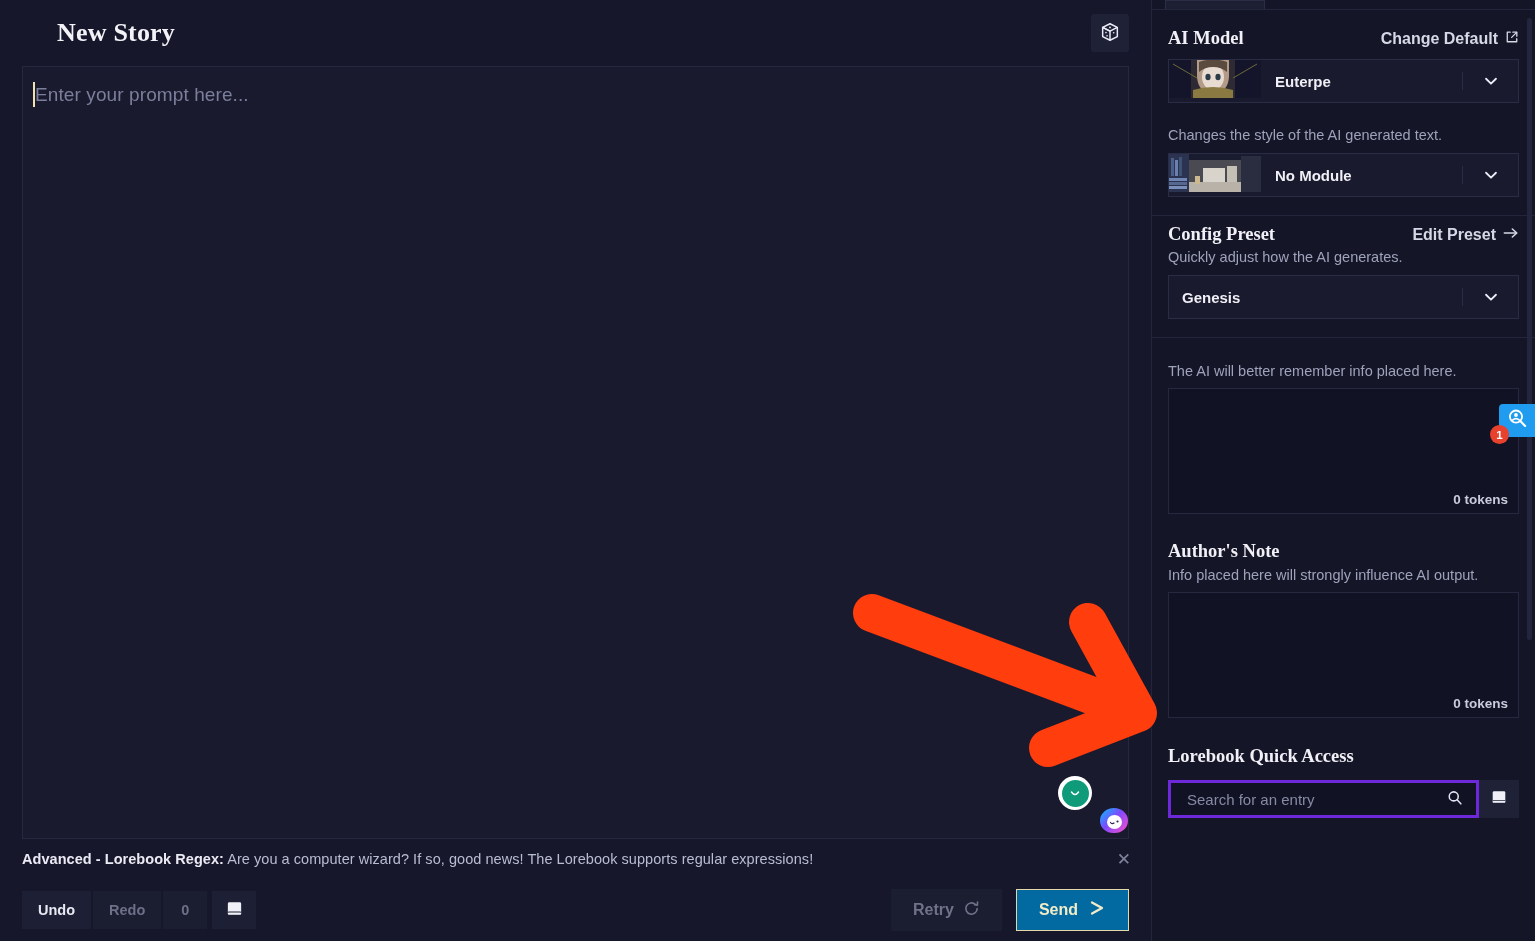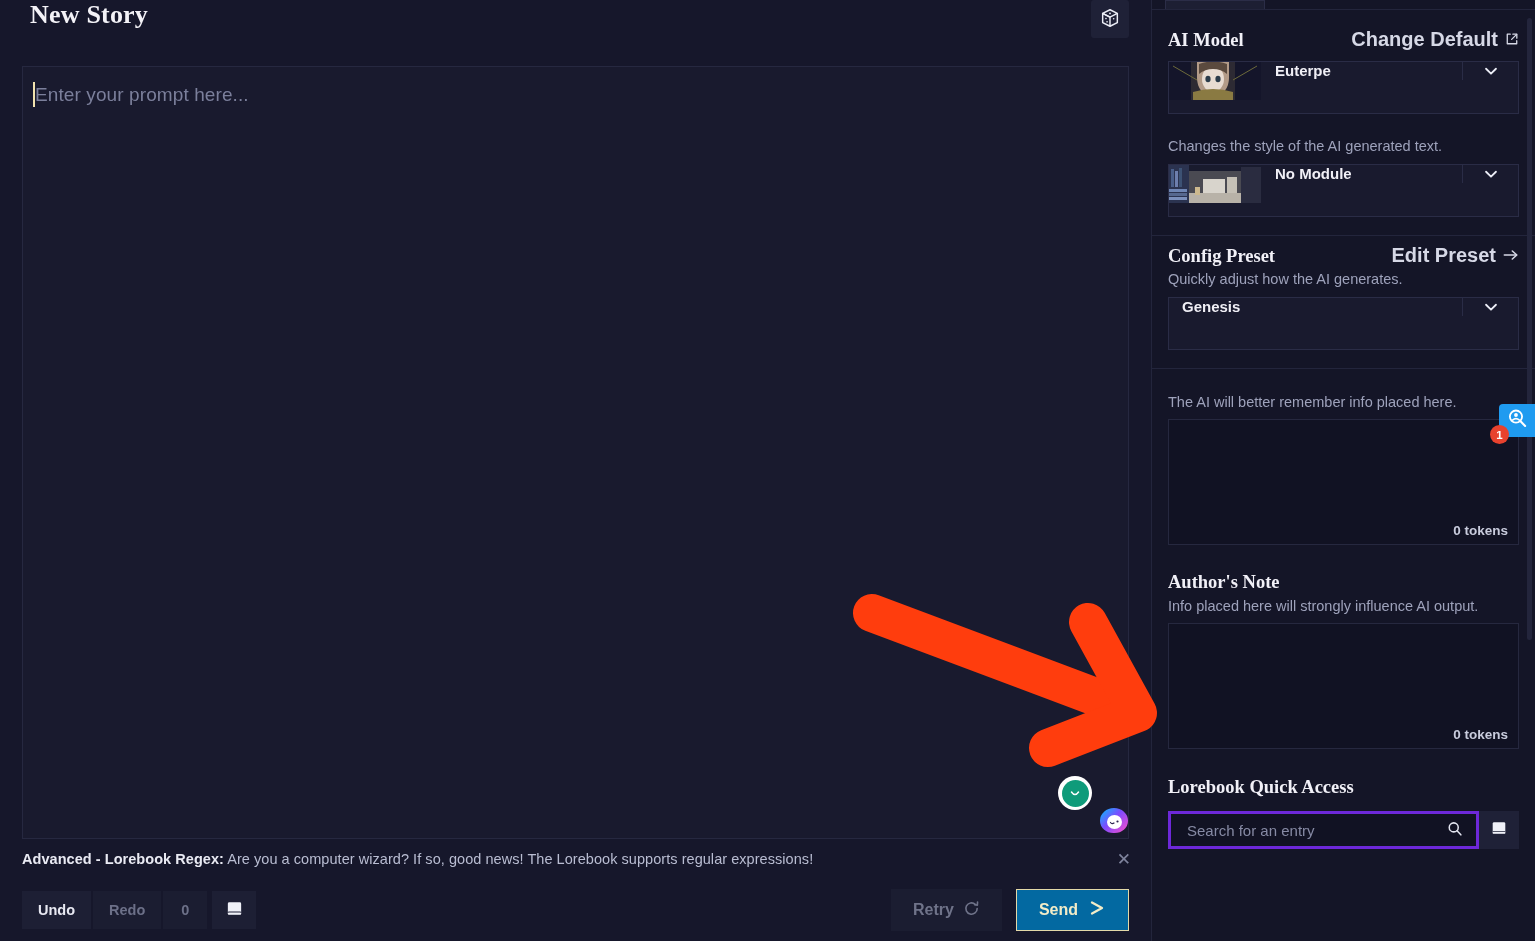--- a/index.html
+++ b/index.html
@@ -13,22 +13,22 @@
 
   
   .main-pane {
     position: relative;
     width: 1151px; height: 941px;
     background: #16172b;
     display: flex; flex-direction: column;
   }
   .main-header {
     height: 66px; flex: 0 0 66px;
-    display: flex; justify-content: space-between;
-    padding: 0 22px 0 30px;
+    display: flex; align-items: center; justify-content: space-between;
+    padding: 0 22px 0 57px;
   }
   .story-title {
     font-family: "Liberation Serif", serif;
     font-weight: bold;
     font-size: 26px;
     color: #f3f2f7;
     letter-spacing: .2px;
   }
   .dice-btn {
     width: 38px; height: 38px;
@@ -152,30 +152,30 @@
   .sb-section.divided { border-top: 1px solid #23253c; }
   .sb-head {
     display: flex; align-items: baseline; justify-content: space-between;
     margin-bottom: 4px;
   }
   .sb-title {
     font-family: "Liberation Serif", serif;
     font-weight: bold; font-size: 18.5px; color: #f1f0f7;
   }
   .sb-action {
-    font-size: 20px; color: #d6d8e6; font-weight: bold;
+    font-size: 16px; color: #d6d8e6; font-weight: bold;
     display: flex; align-items: center; gap: 7px; cursor: pointer;
   }
   .sb-desc { font-size: 14.5px; color: #9ea2bb; margin-bottom: 10px; }
   .sb-select {
     position: relative;
-    height: 53px;
+    height: 44px;
     background: #191a2e;
     border: 1px solid #2a2c46;
-    display: flex; align-items: flex-start; cursor: pointer;
+    display: flex; align-items: center; cursor: pointer;
   }
   .sel-thumb { width: 92px; flex: 0 0 92px; overflow: hidden; position: relative; }
   .sel-label {
     flex: 1 1 auto;
     display: flex; align-items: center;
     padding-left: 14px;
     font-size: 15px; font-weight: bold; color: #f0eff6;
   }
   .sel-label.plain { padding-left: 13px; }
   .sel-chev {

